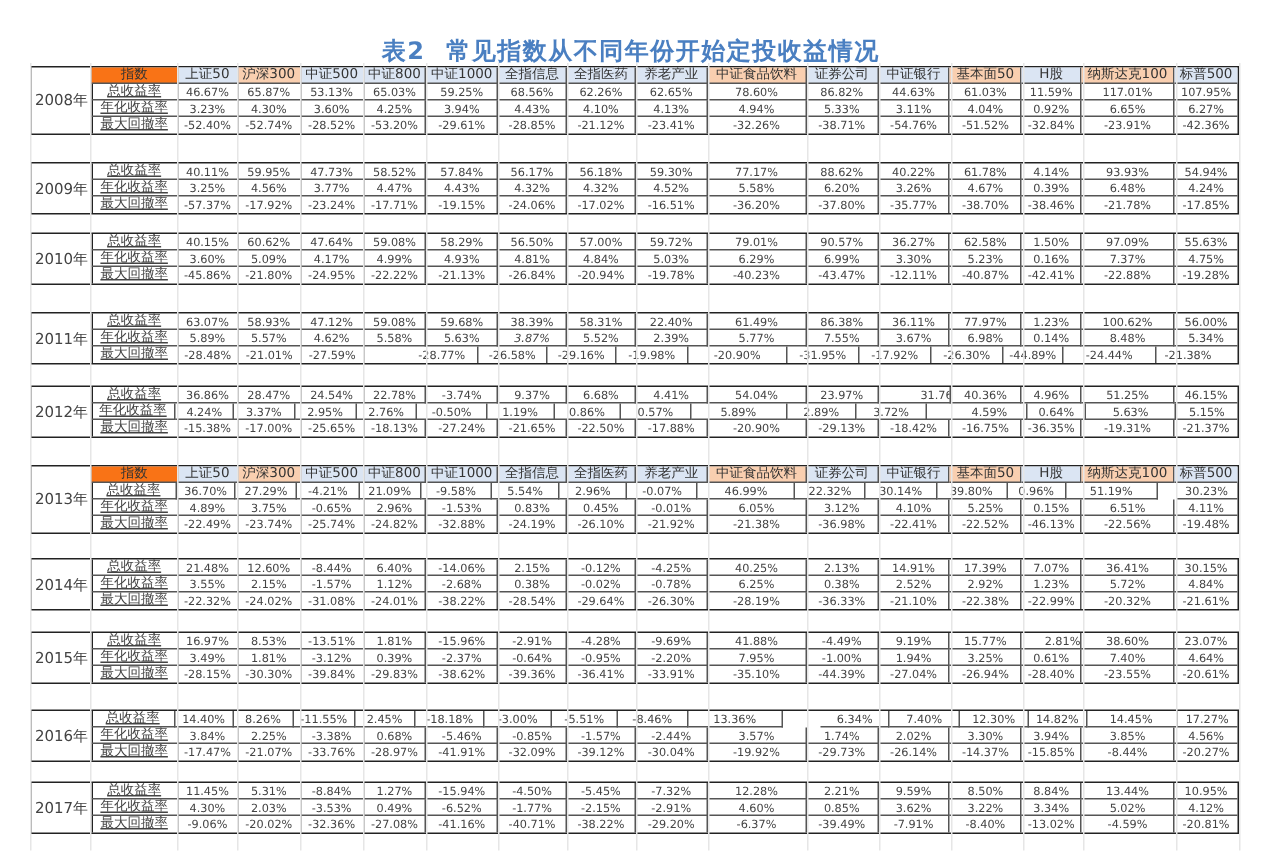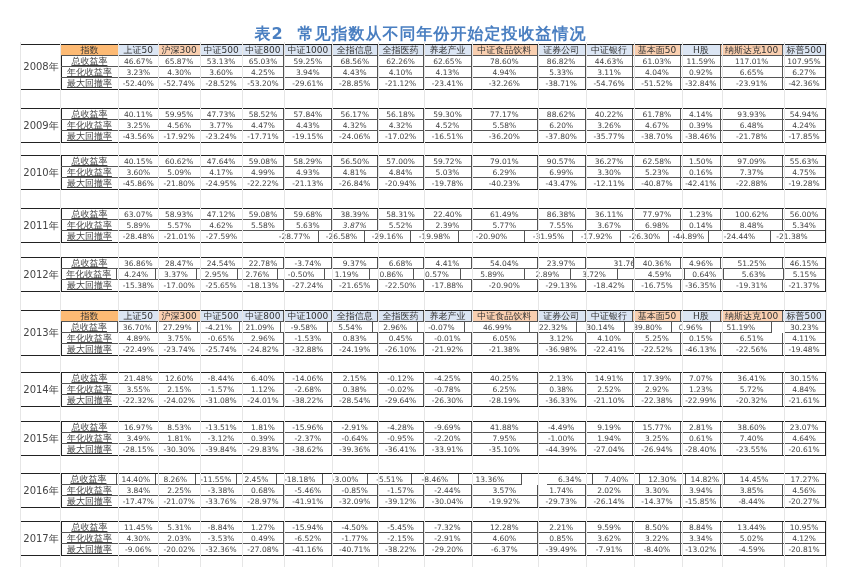--- a/index.html
+++ b/index.html
@@ -12,21 +12,21 @@
   .yearcell { position: absolute; left: 0; top: 0; bottom: 0; width: 40px; border-right: 1px solid #222;
               display: flex; align-items: center; justify-content: center; font-size: 10px; color: #444; }
   .row { position: absolute; left: 40px; right: 0; height: 11px; display: flex; }
   .row .c { box-sizing: border-box; border-right: 1px solid #555; border-bottom: 1px solid #555;
             font-size: 7.5px; line-height: 11px; text-align: center; white-space: nowrap; overflow: hidden; color: #444; }
   .row .c:last-child { border-right: none; }
   .row.last .c { border-bottom: none; }
   .row .lbl { font-size: 9px; color: #444; text-decoration: underline; }
   .hdr .c { font-size: 9px; color: #333; background: #dbe5f3; }
   .hdr .c.orange { background: #f9cfb0; }
-  .hdr .c.lbl { background: #fdba74; text-decoration: none; }
+  .hdr .c.lbl { background: #f97316; text-decoration: none; }
   .vline { position: absolute; width: 1px; background: #e6e6e6; }
 </style>
 </head>
 <body>
 
 <div class="title">
   <span class="num">表2</span><span>常见指数从不同年份开始定投收益情况</span>
 </div>
 
 <div id="table-root">
@@ -138,21 +138,21 @@
         <div class="c" style="width: 66px;">5.58%</div>
         <div class="c" style="width: 48px;">6.20%</div>
         <div class="c" style="width: 48px;">3.26%</div>
         <div class="c" style="width: 48px;">4.67%</div>
         <div class="c" style="width: 40px;">0.39%</div>
         <div class="c" style="width: 62px;">6.48%</div>
         <div class="c" style="width: 42px;">4.24%</div>
       </div>
       <div class="row last" style="top: 22px;">
         <div class="c lbl" style="width: 58px;">最大回撤率</div>
-        <div class="c" style="width: 40px;">-43.56%</div>
+        <div class="c" style="width: 40px;">-57.37%</div>
         <div class="c" style="width: 42px;">-17.92%</div>
         <div class="c" style="width: 42px;">-23.24%</div>
         <div class="c" style="width: 42px;">-17.71%</div>
         <div class="c" style="width: 48px;">-19.15%</div>
         <div class="c" style="width: 46px;">-24.06%</div>
         <div class="c" style="width: 46px;">-17.02%</div>
         <div class="c" style="width: 48px;">-16.51%</div>
         <div class="c" style="width: 66px;">-36.20%</div>
         <div class="c" style="width: 48px;">-37.80%</div>
         <div class="c" style="width: 48px;">-35.77%</div>
@@ -474,21 +474,21 @@
         <div class="c" style="width: 42px;">-13.51%</div>
         <div class="c" style="width: 42px;">1.81%</div>
         <div class="c" style="width: 48px;">-15.96%</div>
         <div class="c" style="width: 46px;">-2.91%</div>
         <div class="c" style="width: 46px;">-4.28%</div>
         <div class="c" style="width: 48px;">-9.69%</div>
         <div class="c" style="width: 66px;">41.88%</div>
         <div class="c" style="width: 48px;">-4.49%</div>
         <div class="c" style="width: 48px;">9.19%</div>
         <div class="c" style="width: 48px;">15.77%</div>
-        <div class="c" style="width: 40px;">2.81%</div>
+        <div class="c" style="width: 40px; text-align: right;">2.81%</div>
         <div class="c" style="width: 62px;">38.60%</div>
         <div class="c" style="width: 42px;">23.07%</div>
       </div>
       <div class="row" style="top: 11px;">
         <div class="c lbl" style="width: 58px;">年化收益率</div>
         <div class="c" style="width: 40px;">3.49%</div>
         <div class="c" style="width: 42px;">1.81%</div>
         <div class="c" style="width: 42px;">-3.12%</div>
         <div class="c" style="width: 42px;">0.39%</div>
         <div class="c" style="width: 48px;">-2.37%</div>

